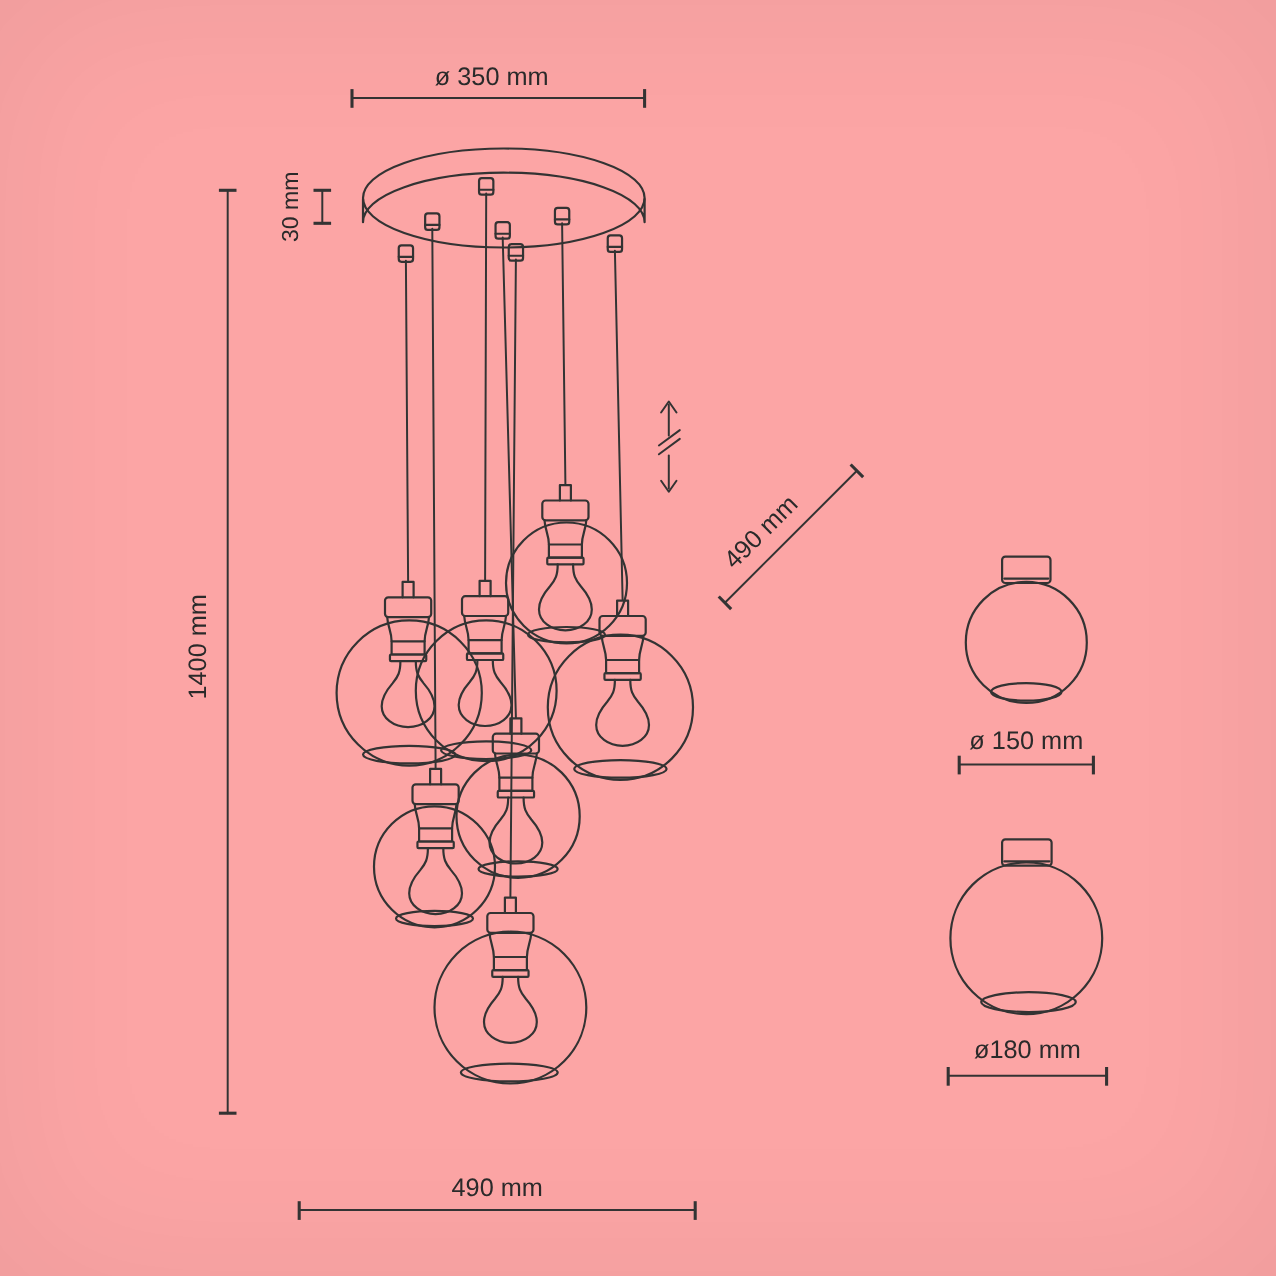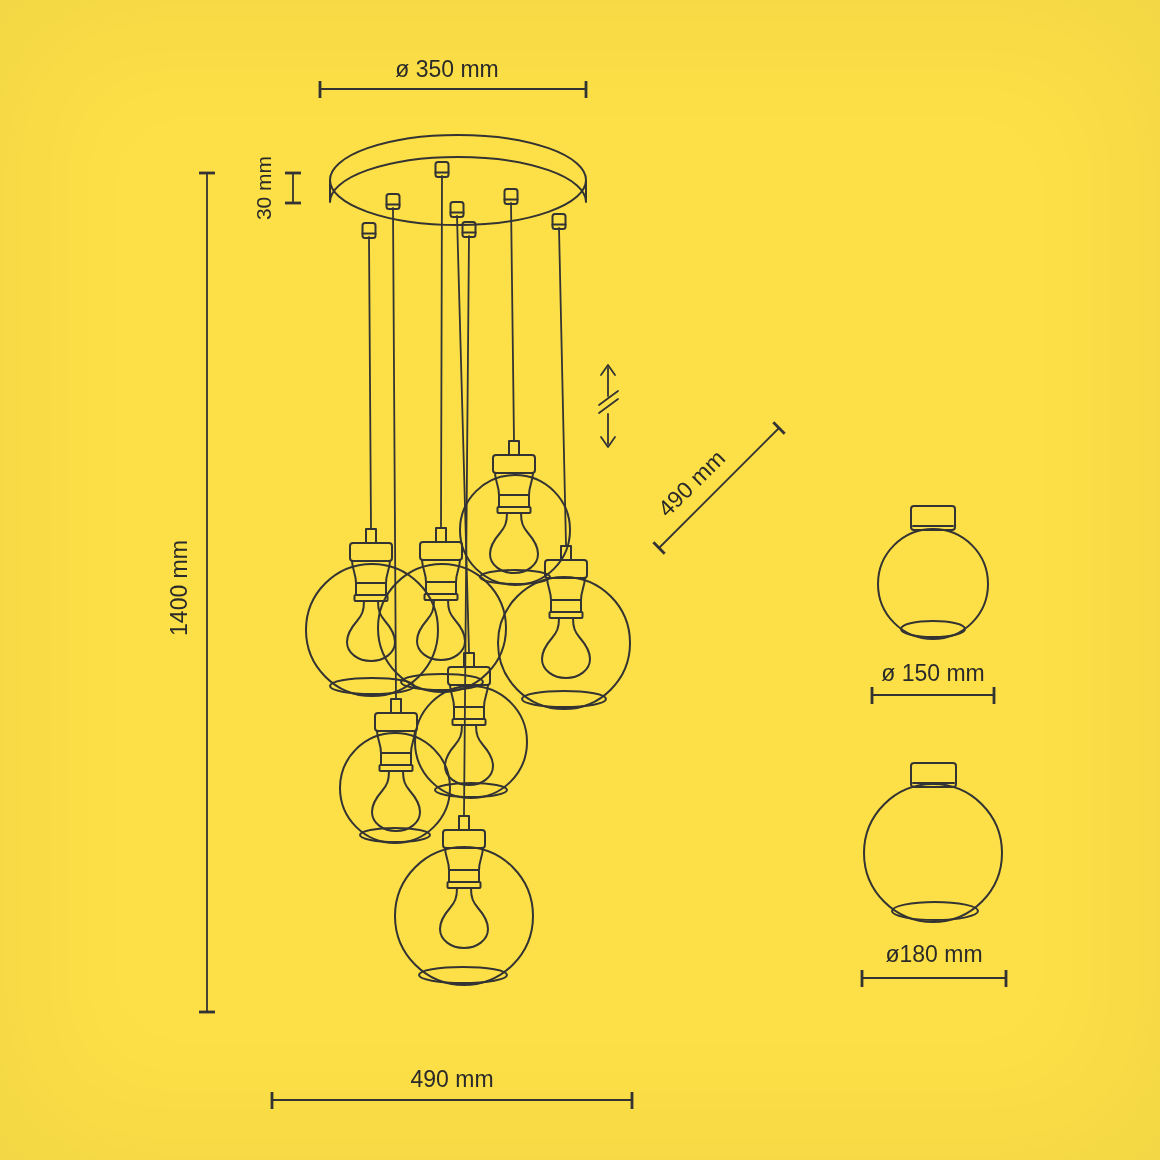--- a/index.html
+++ b/index.html
@@ -6,21 +6,21 @@
     margin: 0;
     padding: 0;
     background: #e9e9e9;
     font-family: "Liberation Sans", sans-serif;
   }
   .canvas {
     position: relative;
     width: 1160px;
     height: 1160px;
     margin: 0 auto;
-    background: #fde047;
+    background: #fca5a5;
     box-shadow: inset 0 0 160px rgba(0,0,0,0.06);
     overflow: hidden;
   }
   svg { display: block; }
   .stroke {
     fill: none;
     stroke: #333333;
     stroke-width: 2;
     stroke-linecap: round;
     stroke-linejoin: round;

